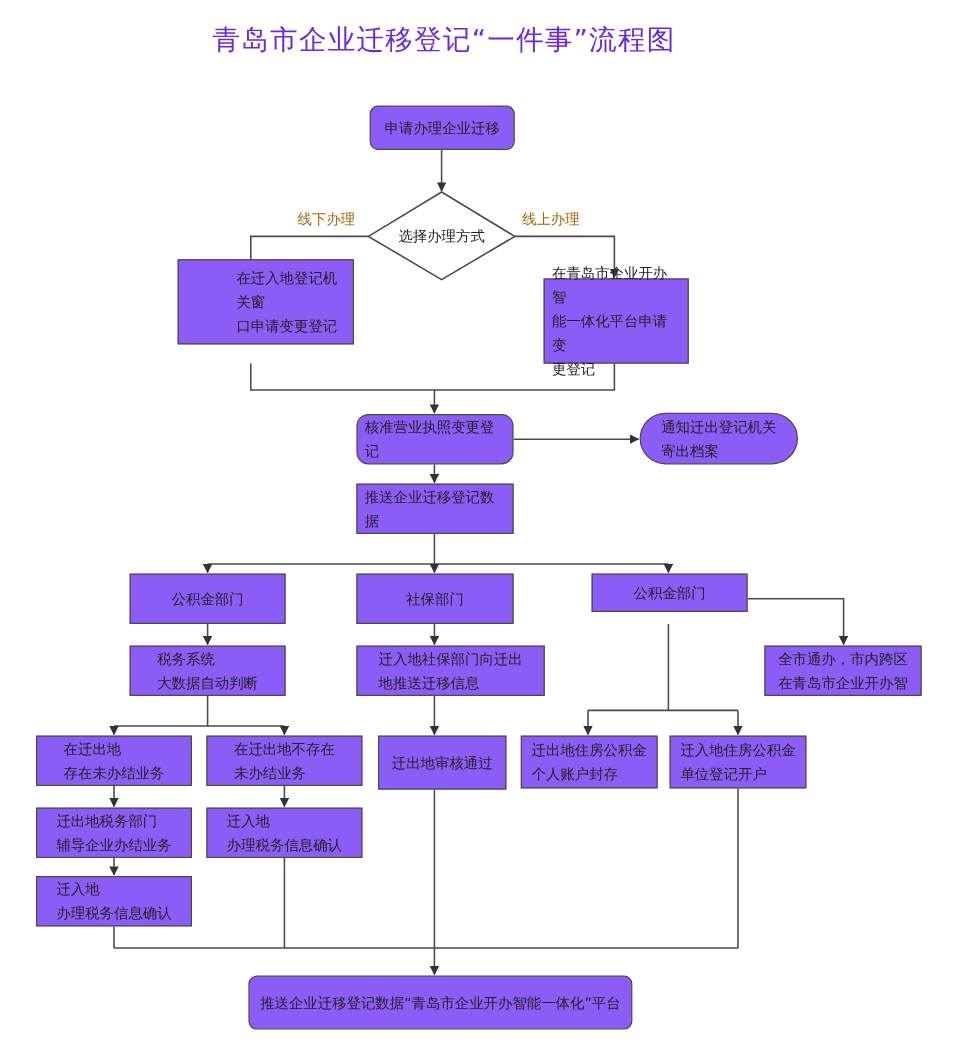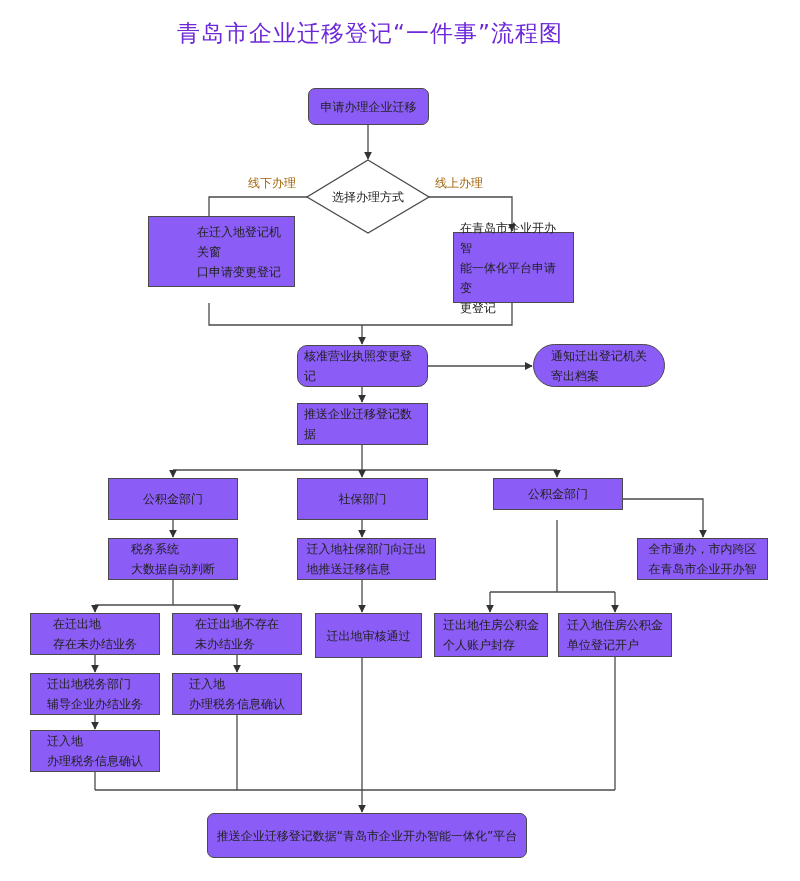--- a/index.html
+++ b/index.html
@@ -101,21 +101,21 @@
 <div class="node" style="left:297px;top:403px;width:131px;height:42px;">推送企业迁移登记数据</div>
 
 <div class="node" style="left:108px;top:478px;width:130px;height:42px;">公积金部门</div>
 <div class="node" style="left:297px;top:478px;width:131px;height:42px;">社保部门</div>
 <div class="node" style="left:493px;top:478px;width:130px;height:32px;">公积金部门</div>
 
 <div class="node" style="left:637px;top:538px;width:131px;height:42px;">全市通办，市内跨区
 在青岛市企业开办智</div>
 <div class="node" style="left:108px;top:538px;width:130px;height:42px;">税务系统
 大数据自动判断</div>
-<div class="node" style="left:297px;top:538px;width:139px;height:42px;">迁入地社保部门向迁出
+<div class="node" style="left:297px;top:538px;width:157px;height:42px;">迁入地社保部门向迁出
 地推送迁移信息</div>
 
 <div class="node" style="left:30px;top:613px;width:130px;height:42px;">在迁出地
 存在未办结业务</div>
 <div class="node" style="left:172px;top:613px;width:130px;height:42px;">在迁出地不存在
 未办结业务</div>
 <div class="node" style="left:315px;top:613px;width:107px;height:45px;">迁出地审核通过</div>
 <div class="node" style="left:434px;top:613px;width:114px;height:44px;">迁出地住房公积金
 个人账户封存</div>
 <div class="node" style="left:558px;top:613px;width:114px;height:44px;">迁入地住房公积金

